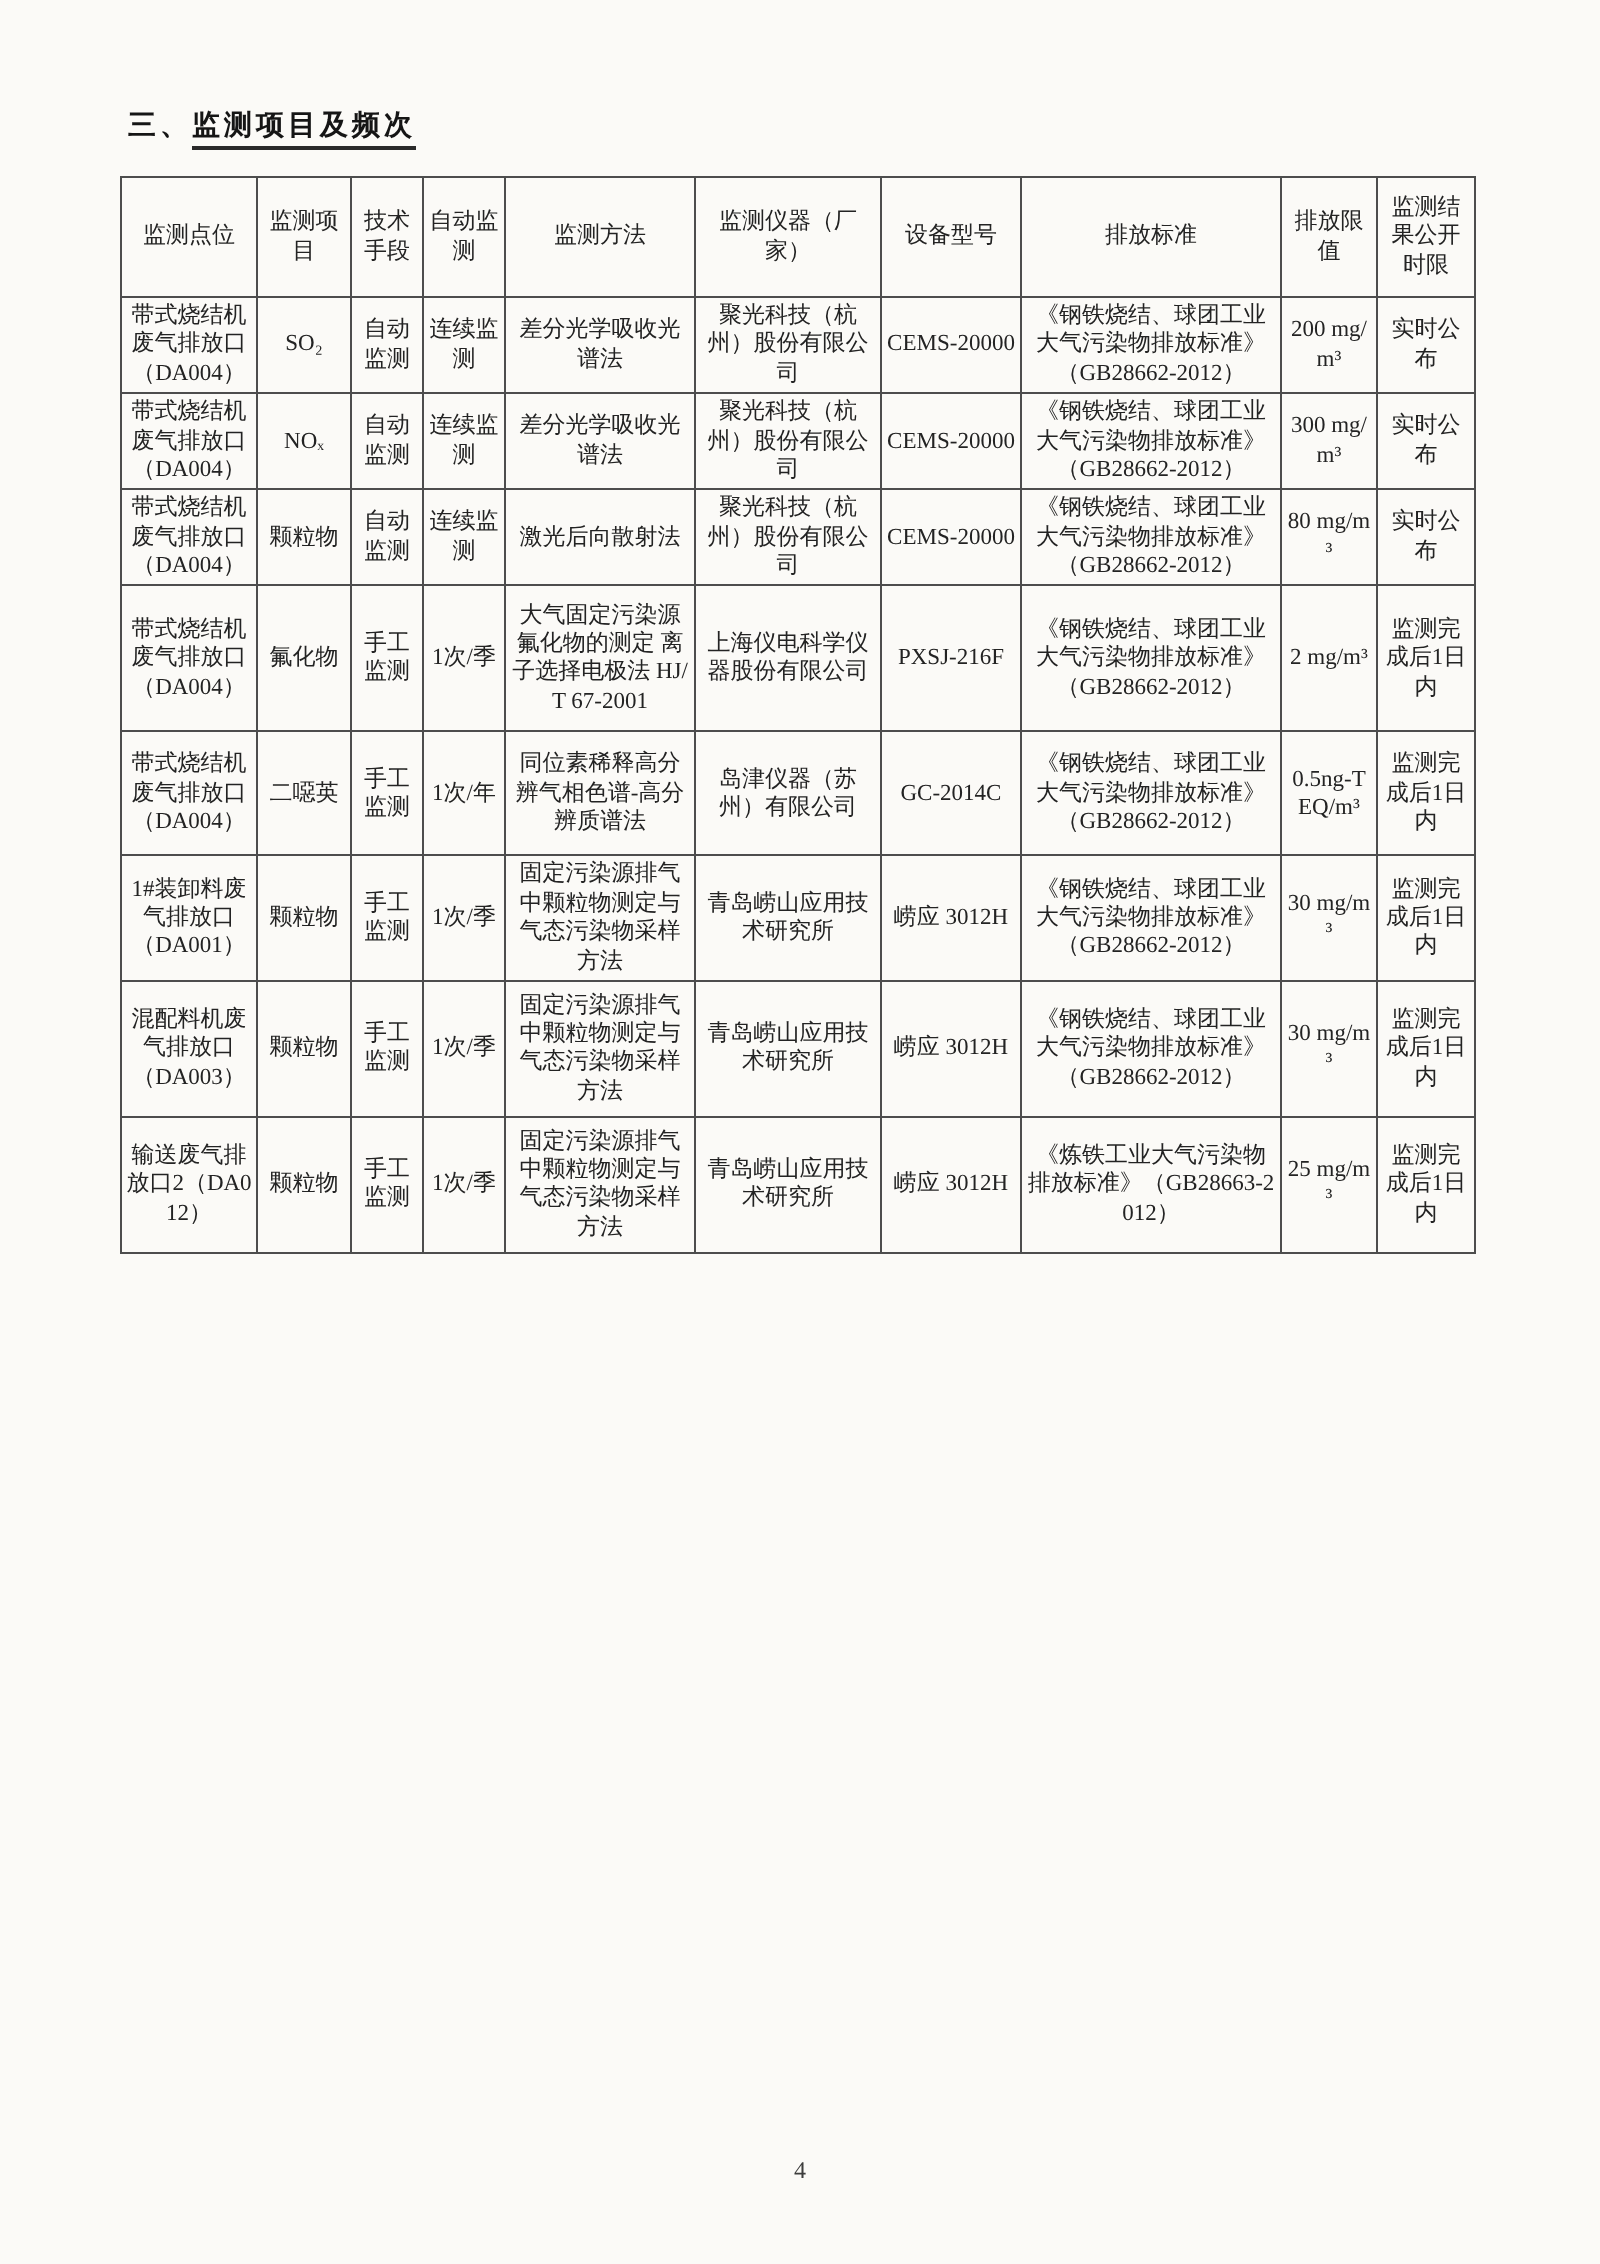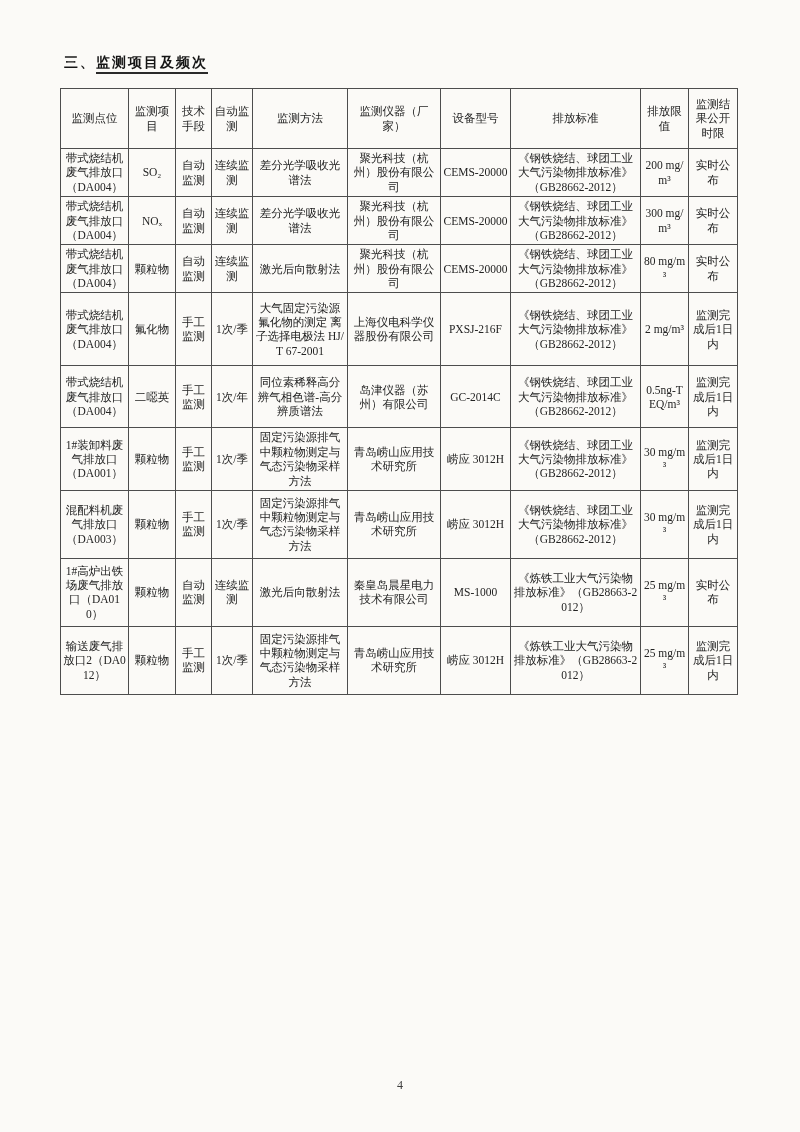--- a/index.html
+++ b/index.html
@@ -178,32 +178,20 @@
     <td>手工监测</td>
     <td>1次/季</td>
     <td>固定污染源排气中颗粒物测定与气态污染物采样方法</td>
     <td>青岛崂山应用技术研究所</td>
     <td>崂应 3012H</td>
     <td>《钢铁烧结、球团工业大气污染物排放标准》（GB28662-2012）</td>
     <td>30 mg/m³</td>
     <td>监测完成后1日内</td>
   </tr>
       <tr>
-    <td>1#高炉出铁场废气排放口（DA010）</td>
-    <td>颗粒物</td>
-    <td>自动监测</td>
-    <td>连续监测</td>
-    <td>激光后向散射法</td>
-    <td>秦皇岛晨星电力技术有限公司</td>
-    <td>MS-1000</td>
-    <td>《炼铁工业大气污染物排放标准》（GB28663-2012）</td>
-    <td>25 mg/m³</td>
-    <td>实时公布</td>
-  </tr>
-      <tr>
     <td>输送废气排放口2（DA012）</td>
     <td>颗粒物</td>
     <td>手工监测</td>
     <td>1次/季</td>
     <td>固定污染源排气中颗粒物测定与气态污染物采样方法</td>
     <td>青岛崂山应用技术研究所</td>
     <td>崂应 3012H</td>
     <td>《炼铁工业大气污染物排放标准》（GB28663-2012）</td>
     <td>25 mg/m³</td>
     <td>监测完成后1日内</td>

